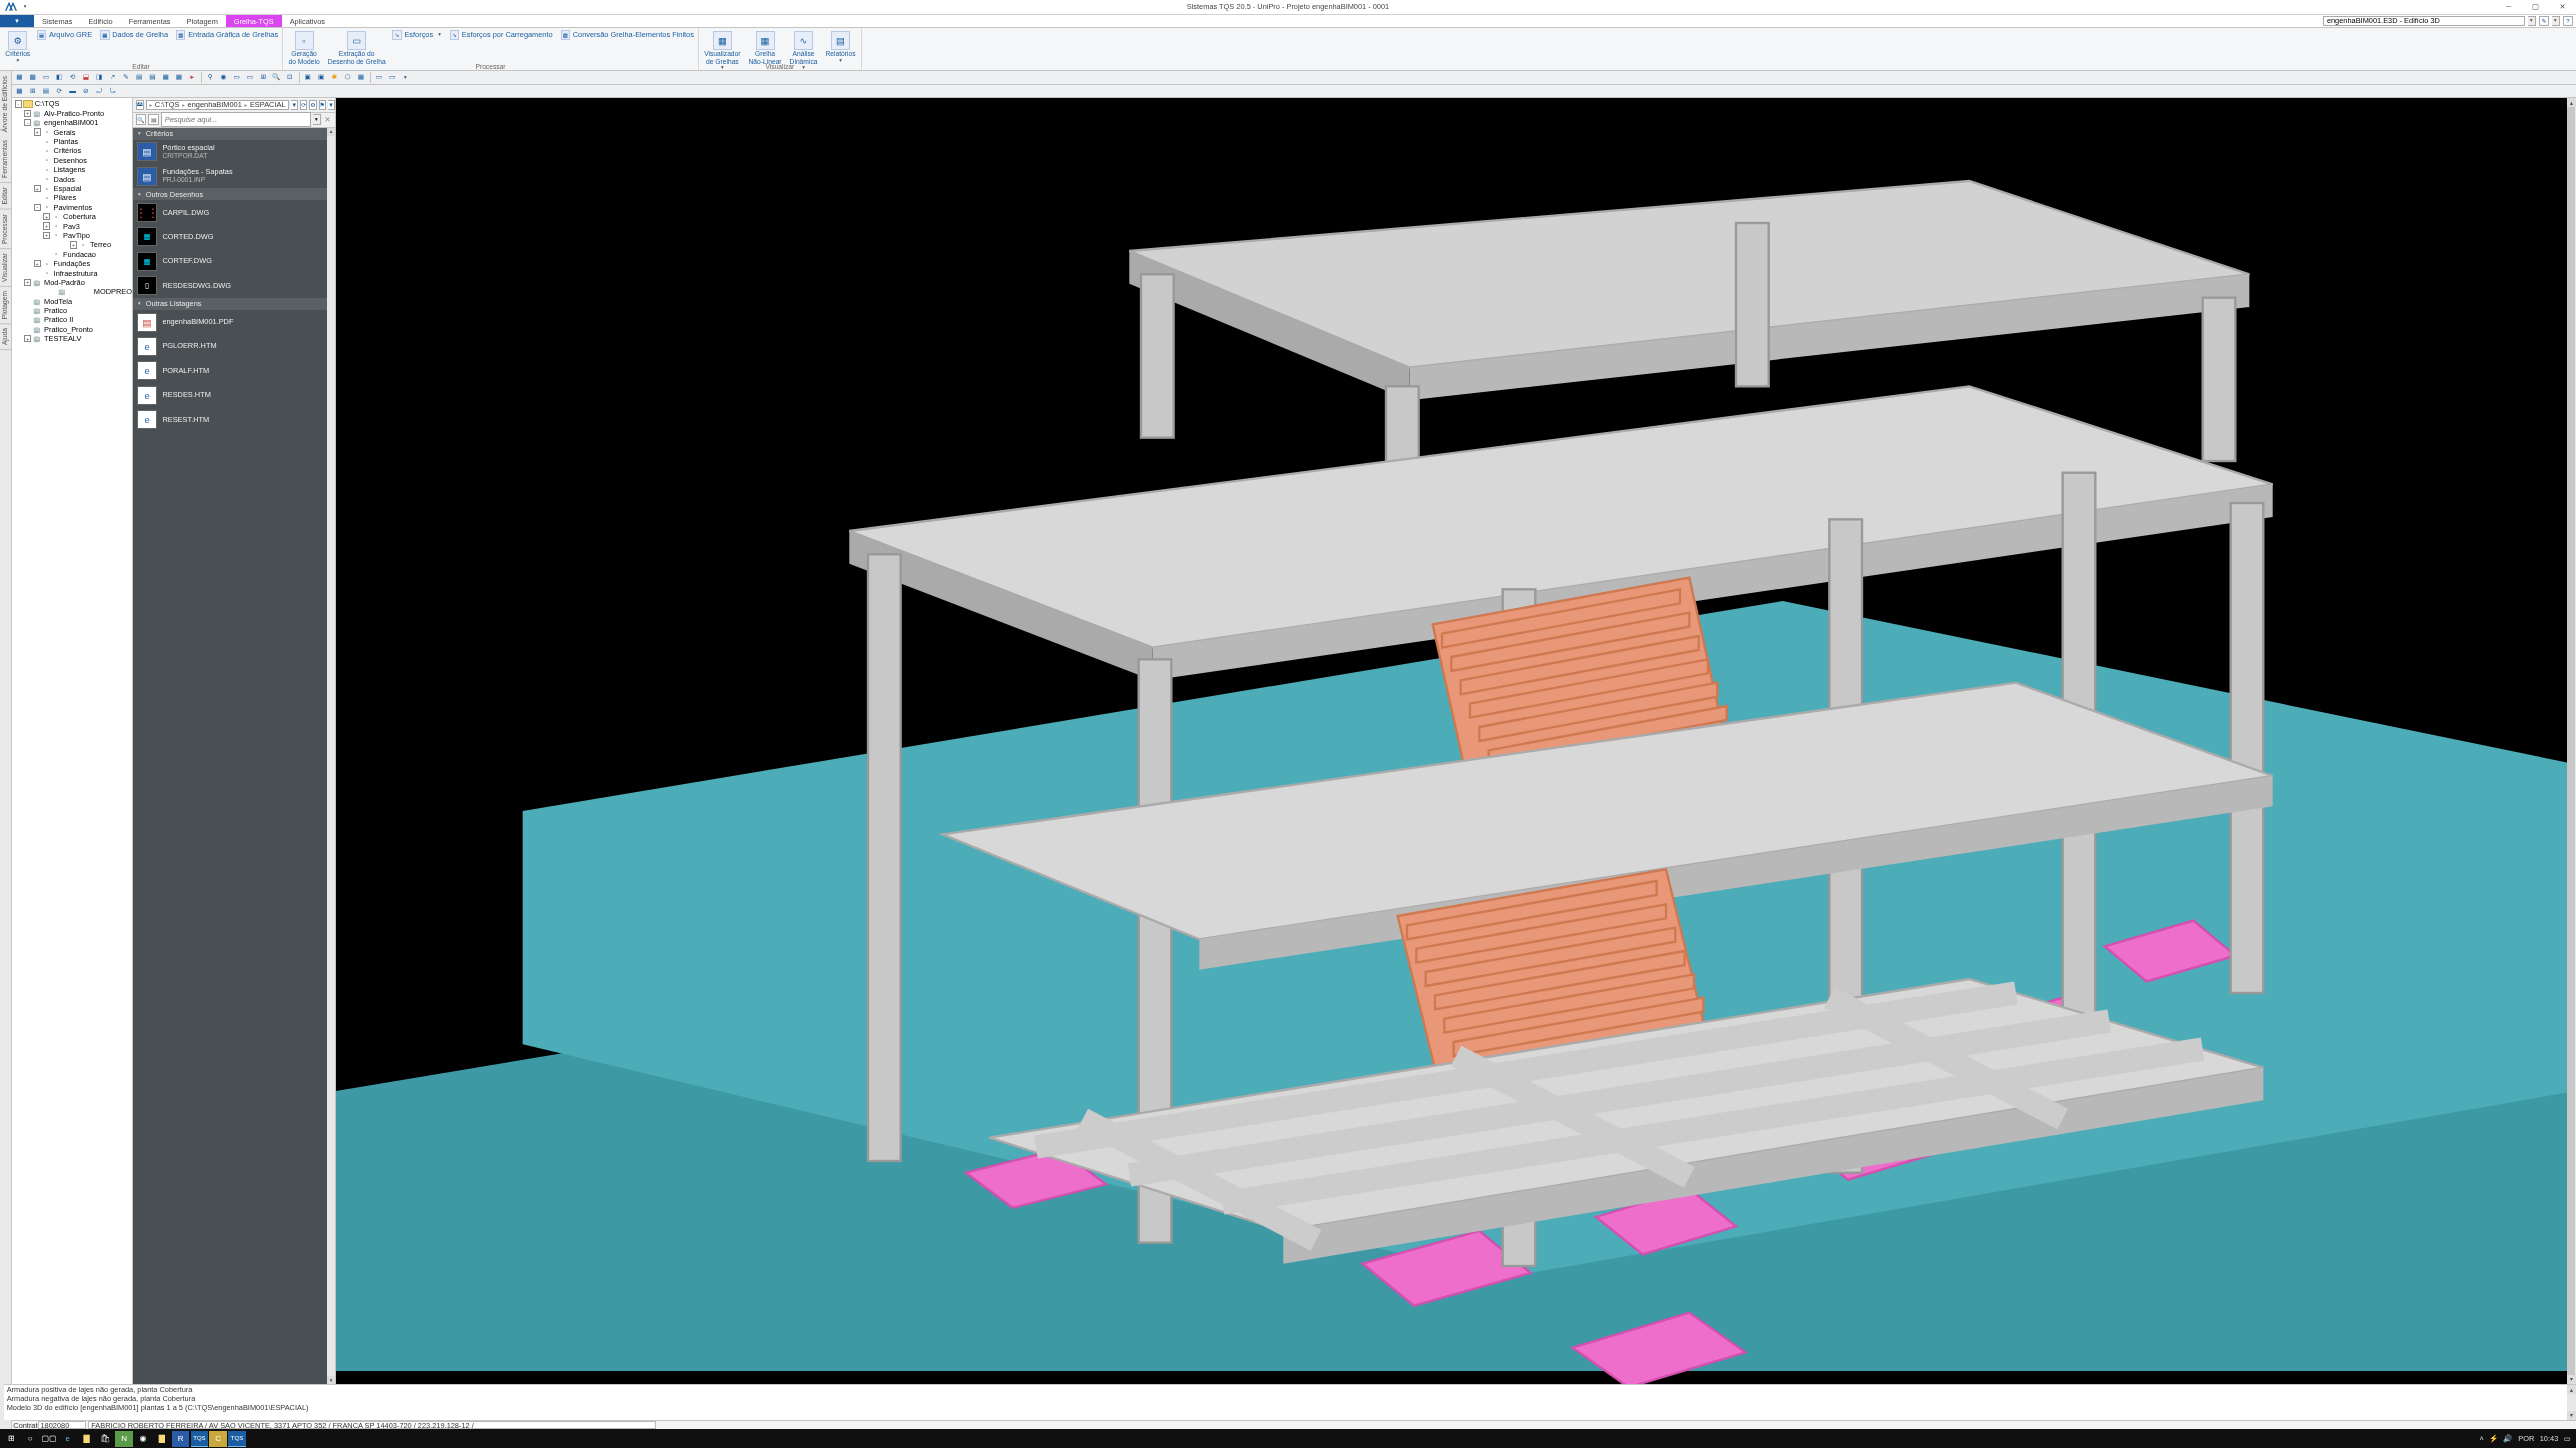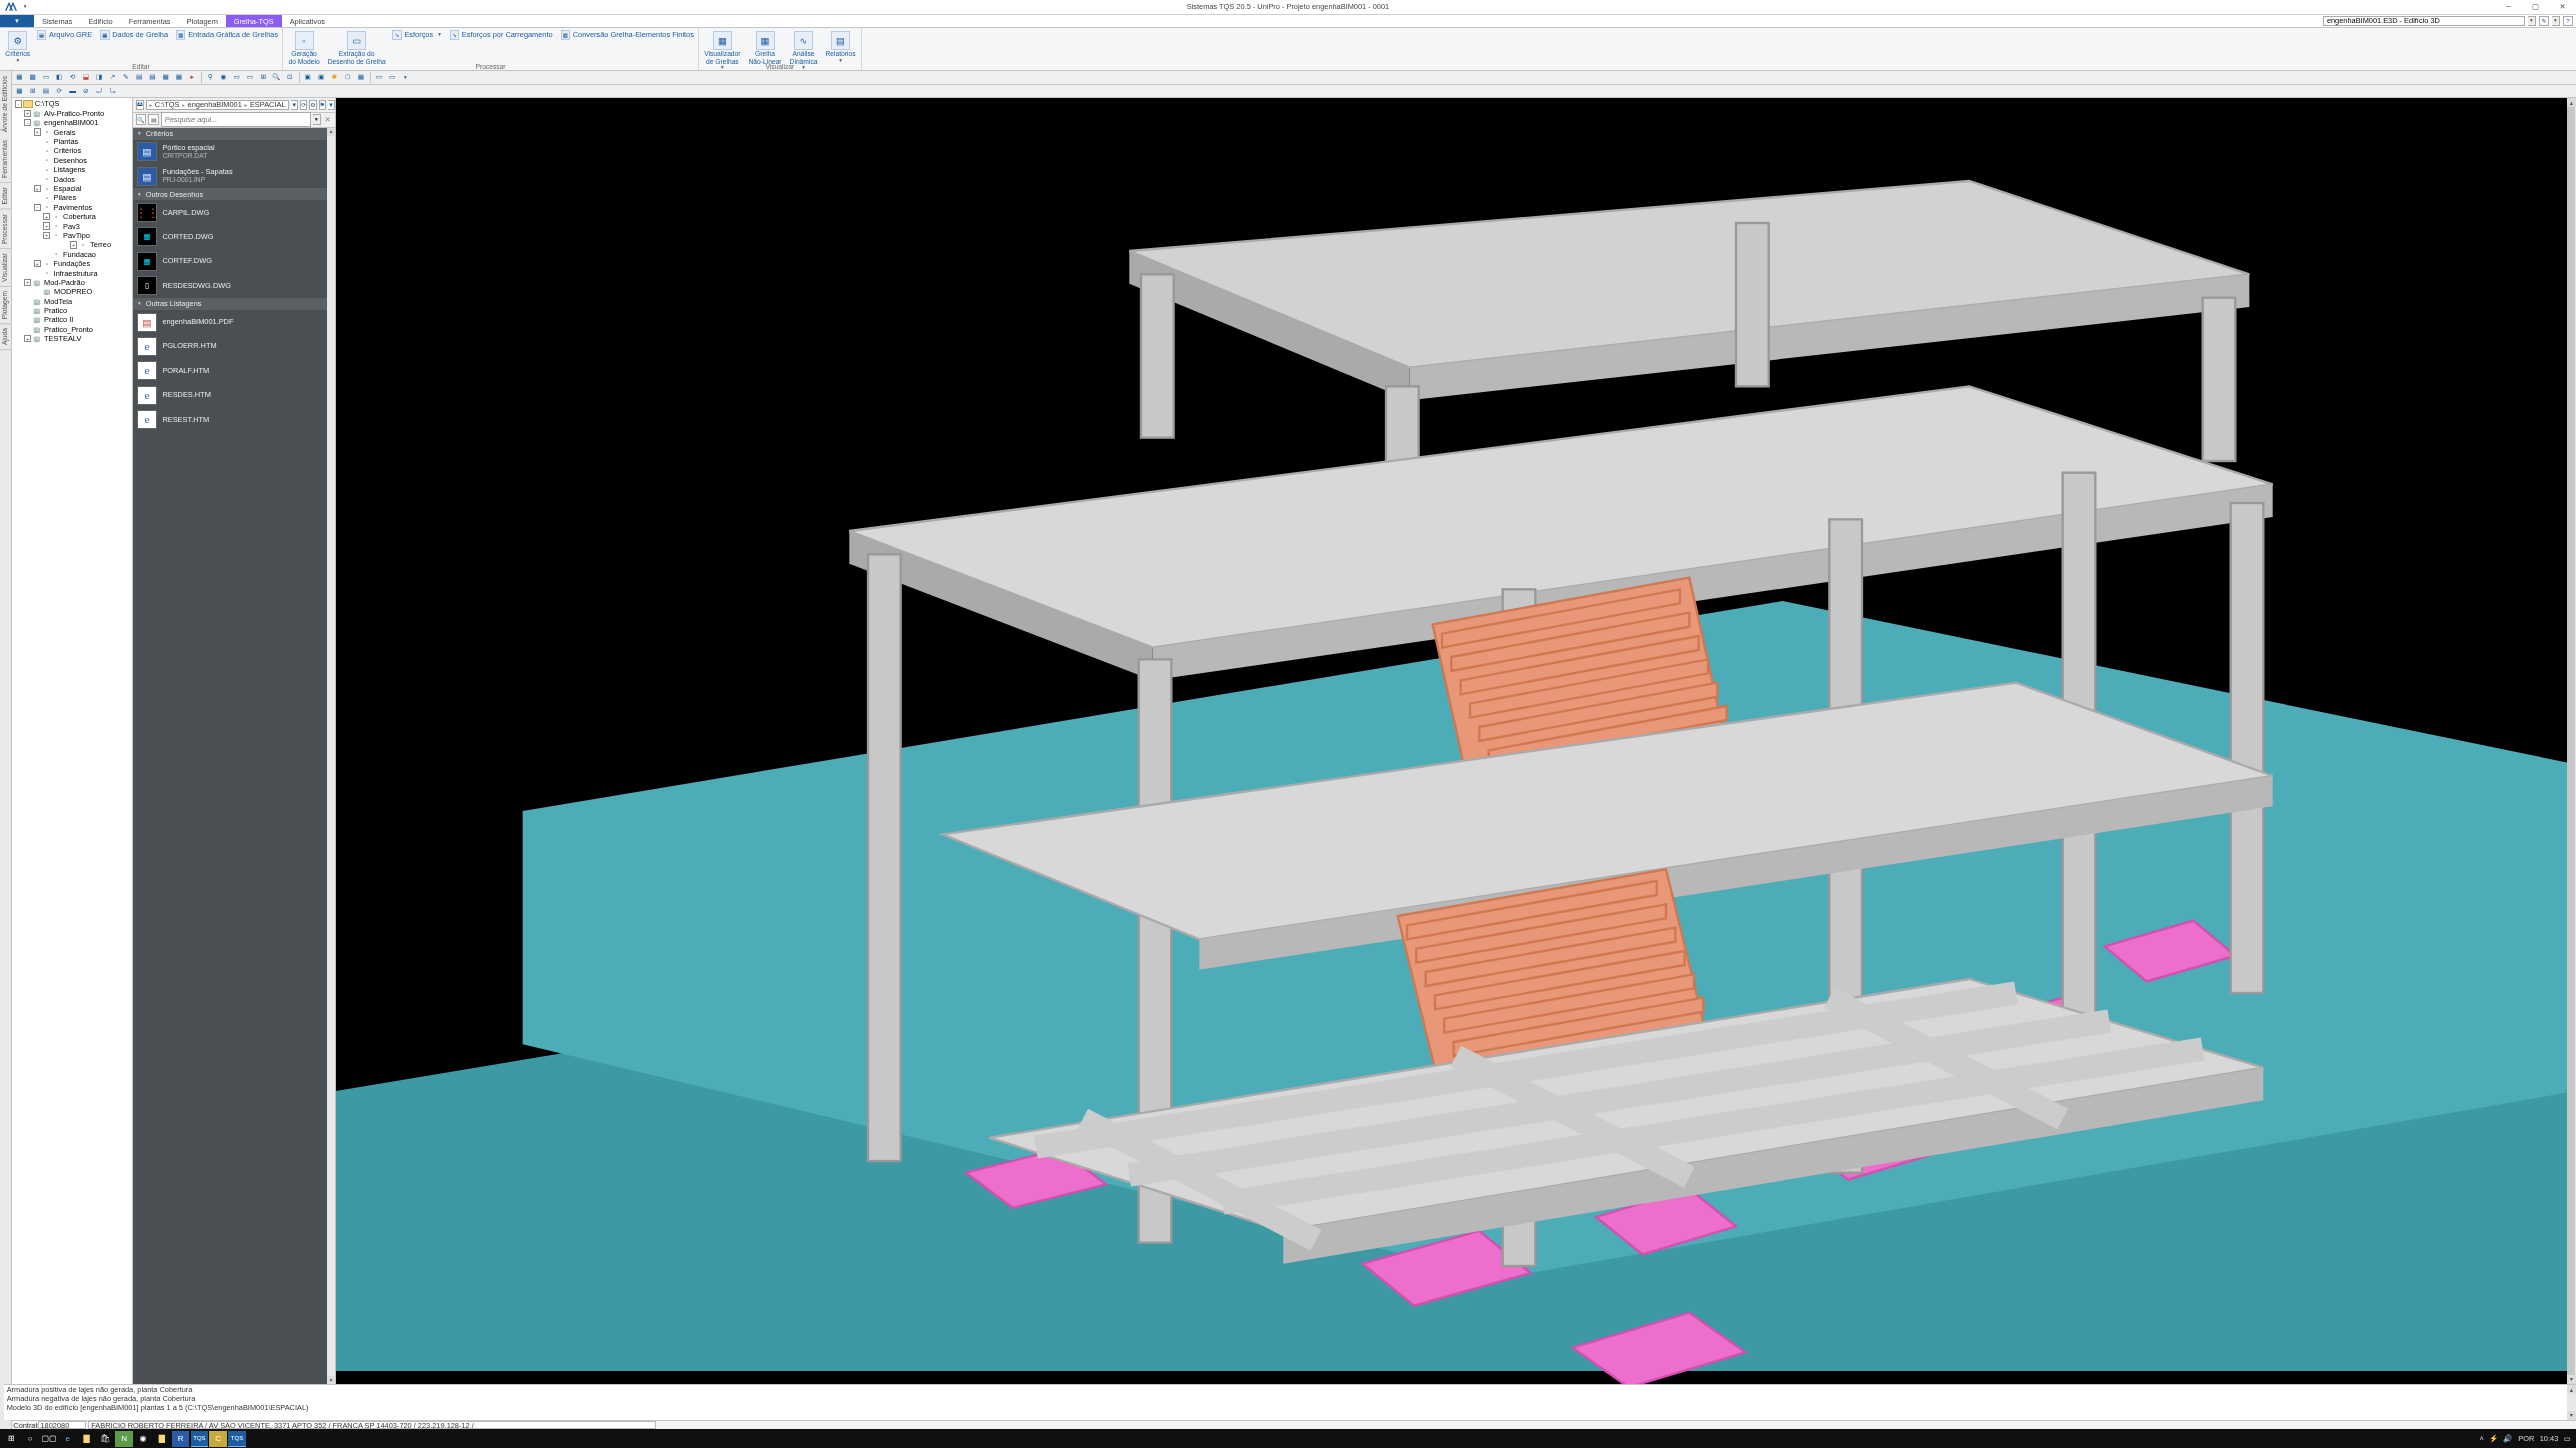--- a/index.html
+++ b/index.html
@@ -11,21 +11,21 @@
 .titlebar .logo svg { width:12px;height:9.4px; }
 .titlebar .title { position:absolute; left:50%; transform:translateX(-50%); color:#444; }
 .titlebar .winbtns { position:absolute; right:0; display:flex; }
 .titlebar .winbtns div { width:27px; height:14.8px; display:flex; align-items:center; justify-content:center; color:#555; }
 
 
 .ribbon-tabs { height: 13.4px; background:#fff; display:flex; align-items:stretch; border-bottom:0.7px solid #c4c4c4; position:relative; }
 .ribbon-tabs .filetab { width:34px; background:#1a5ea1; display:flex;align-items:center;justify-content:center; }
 .ribbon-tabs .filetab span{ color:#fff; font-size:6.7px; }
 .ribbon-tabs .tab { padding: 2px 8px 0; color:#444; cursor:pointer; }
-.ribbon-tabs .tab.active { background:#8b5cf6; color:#fff; }
+.ribbon-tabs .tab.active { background:#d946ef; color:#fff; }
 .ribbon-tabs .right { position:absolute; right:2.7px; top:0; height:100%; display:flex; align-items:center; gap:2.7px;}
 .ribbon-tabs .right input { width:202px; height:10.7px; border:0.7px solid #aaa; padding:0 2.7px; font-size:7.4px; background:#fff; }
 .ribbon-tabs .right .ibtn { width:10.7px;height:10.7px;border:0.7px solid #aaa;background:#fff;display:flex;align-items:center;justify-content:center;font-size:6px;color:#1a5ea1; }
 .ribbon-tabs .right .dd { width:8px;height:10.7px;border:0.7px solid #aaa;border-left:none;background:#eee;display:flex;align-items:center;justify-content:center;font-size:4.7px;color:#555;}
 
 
 .ribbon { height: 43px; background:#f5f6f7; border-bottom:0.7px solid #c4c4c4; display:flex; }
 .rgroup { display:flex; flex-direction:column; justify-content:space-between; border-right:0.7px solid #d8d8d8; padding:1.3px 4px 0.7px; }
 .rgroup .items { display:flex; align-items:flex-start; gap:5.4px; height:34px;}
 .rgroup .label { text-align:center; color:#666; font-size:6.7px; }
@@ -401,21 +401,21 @@
       <div class="node" style="padding-left: 21.5px;">
         <div class="noexp"></div>
         <div class="ico spc">▫</div>
         <span class="lbl">Infraestrutura</span>
       </div>
       <div class="node" style="padding-left: 12px;">
         <div class="exp">+</div>
         <div class="ico bld">🏢</div>
         <span class="lbl">Mod-Padrão</span>
       </div>
-      <div class="node" style="padding-left: 22px;">
+      <div class="node" style="padding-left: 12px; justify-content: space-between;">
         <div class="noexp"></div>
         <div class="ico bld">🏢</div>
         <span class="lbl">MODPREO</span>
       </div>
       <div class="node" style="padding-left: 12px;">
         <div class="noexp"></div>
         <div class="ico bld">🏢</div>
         <span class="lbl">ModTela</span>
       </div>
       <div class="node" style="padding-left: 12px;">

